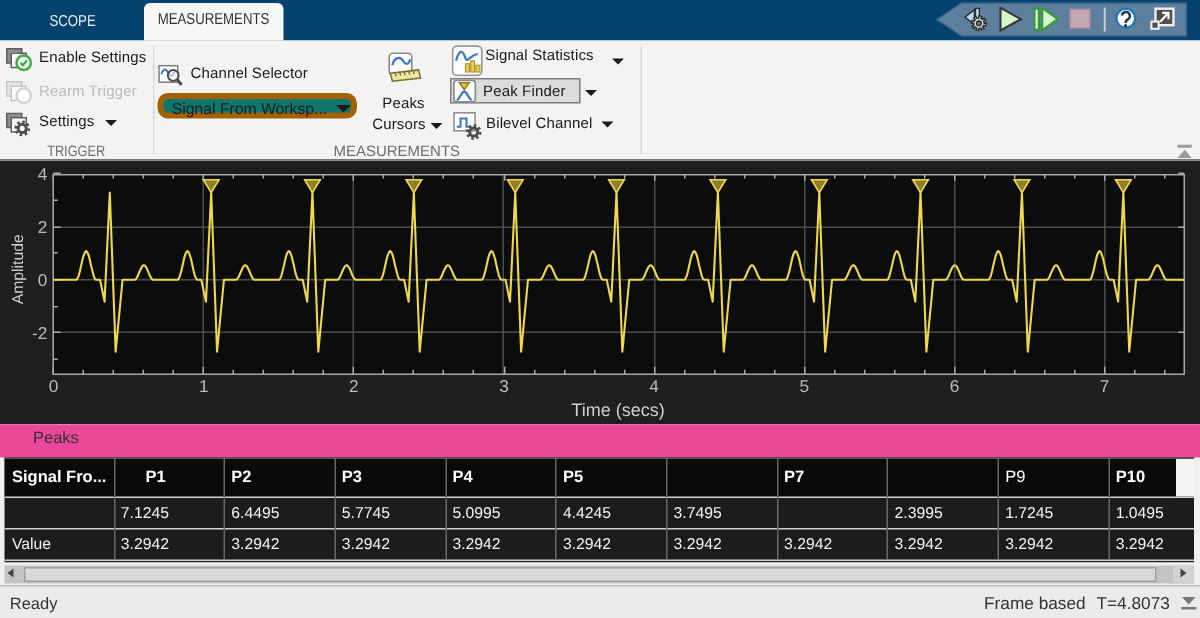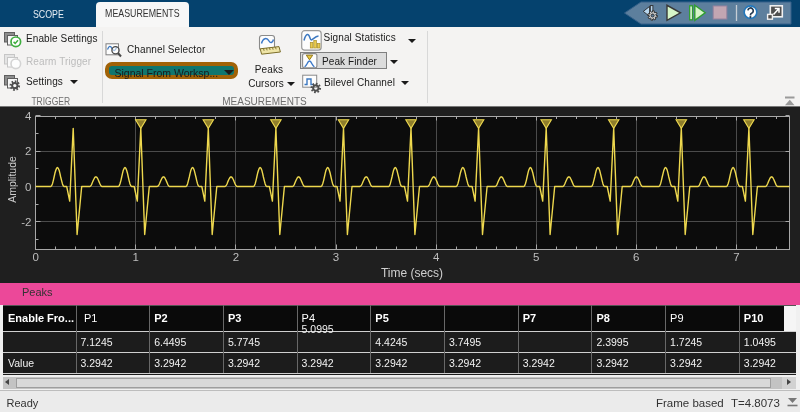--- a/index.html
+++ b/index.html
@@ -250,42 +250,41 @@
 <div style="position:absolute;left:72.5px;top:0;width:1px;height:67.6px;background:#686868"></div>
 <div style="position:absolute;left:146.2px;top:0;width:1px;height:67.6px;background:#686868"></div>
 <div style="position:absolute;left:219.9px;top:0;width:1px;height:67.6px;background:#686868"></div>
 <div style="position:absolute;left:293.6px;top:0;width:1px;height:67.6px;background:#686868"></div>
 <div style="position:absolute;left:367.3px;top:0;width:1px;height:67.6px;background:#686868"></div>
 <div style="position:absolute;left:441.0px;top:0;width:1px;height:67.6px;background:#686868"></div>
 <div style="position:absolute;left:514.7px;top:0;width:1px;height:67.6px;background:#686868"></div>
 <div style="position:absolute;left:588.4px;top:0;width:1px;height:67.6px;background:#686868"></div>
 <div style="position:absolute;left:662.1px;top:0;width:1px;height:67.6px;background:#686868"></div>
 <div style="position:absolute;left:735.8px;top:0;width:1px;height:67.6px;background:#686868"></div>
-<div style="position:absolute;left:5.0px;top:1px;width:65.5px;height:25px;line-height:25px;color:#fff;font-weight:bold;font-size:11px;white-space:nowrap;overflow:hidden">Enable Fro...</div>
+<div style="position:absolute;left:5.0px;top:1px;width:65.5px;height:25px;line-height:25px;color:#fff;font-weight:bold;font-size:11px;white-space:nowrap;overflow:hidden">Signal Fro...</div>
 <div style="position:absolute;left:5.0px;top:47.8px;width:65.5px;height:20.8px;line-height:20.8px;color:#f2f2f2;font-size:10.5px;white-space:nowrap">Value</div>
-<div style="position:absolute;left:81px;top:1px;width:66.7px;height:25px;line-height:25px;color:#fff;font-weight:normal;font-size:11px;white-space:nowrap;overflow:hidden">P1</div>
+<div style="position:absolute;left:94px;top:1px;width:66.7px;height:25px;line-height:25px;color:#fff;font-weight:bold;font-size:11px;white-space:nowrap;overflow:hidden">P1</div>
 <div style="position:absolute;left:77.5px;top:27.0px;width:66.7px;height:20.8px;line-height:20.8px;color:#f2f2f2;font-size:10.5px;white-space:nowrap">7.1245</div>
 <div style="position:absolute;left:77.5px;top:47.8px;width:66.7px;height:20.8px;line-height:20.8px;color:#f2f2f2;font-size:10.5px;white-space:nowrap">3.2942</div>
 <div style="position:absolute;left:151.2px;top:1px;width:66.7px;height:25px;line-height:25px;color:#fff;font-weight:bold;font-size:11px;white-space:nowrap;overflow:hidden">P2</div>
 <div style="position:absolute;left:151.2px;top:27.0px;width:66.7px;height:20.8px;line-height:20.8px;color:#f2f2f2;font-size:10.5px;white-space:nowrap">6.4495</div>
 <div style="position:absolute;left:151.2px;top:47.8px;width:66.7px;height:20.8px;line-height:20.8px;color:#f2f2f2;font-size:10.5px;white-space:nowrap">3.2942</div>
 <div style="position:absolute;left:224.9px;top:1px;width:66.7px;height:25px;line-height:25px;color:#fff;font-weight:bold;font-size:11px;white-space:nowrap;overflow:hidden">P3</div>
 <div style="position:absolute;left:224.9px;top:27.0px;width:66.7px;height:20.8px;line-height:20.8px;color:#f2f2f2;font-size:10.5px;white-space:nowrap">5.7745</div>
 <div style="position:absolute;left:224.9px;top:47.8px;width:66.7px;height:20.8px;line-height:20.8px;color:#f2f2f2;font-size:10.5px;white-space:nowrap">3.2942</div>
-<div style="position:absolute;left:298.6px;top:1px;width:66.7px;height:25px;line-height:25px;color:#fff;font-weight:normal;font-size:11px;white-space:nowrap;overflow:hidden">P4</div>
-<div style="position:absolute;left:298.6px;top:14px;width:66.7px;height:38px;line-height:20.8px;color:#f2f2f2;font-size:10.5px;white-space:nowrap">5.0995</div>
+<div style="position:absolute;left:298.6px;top:1px;width:66.7px;height:25px;line-height:25px;color:#fff;font-weight:bold;font-size:11px;white-space:nowrap;overflow:hidden">P4</div>
+<div style="position:absolute;left:298.6px;top:27.0px;width:66.7px;height:38px;line-height:20.8px;color:#f2f2f2;font-size:10.5px;white-space:nowrap">5.0995</div>
 <div style="position:absolute;left:298.6px;top:47.8px;width:66.7px;height:20.8px;line-height:20.8px;color:#f2f2f2;font-size:10.5px;white-space:nowrap">3.2942</div>
 <div style="position:absolute;left:372.3px;top:1px;width:66.7px;height:25px;line-height:25px;color:#fff;font-weight:bold;font-size:11px;white-space:nowrap;overflow:hidden">P5</div>
 <div style="position:absolute;left:372.3px;top:27.0px;width:66.7px;height:20.8px;line-height:20.8px;color:#f2f2f2;font-size:10.5px;white-space:nowrap">4.4245</div>
 <div style="position:absolute;left:372.3px;top:47.8px;width:66.7px;height:20.8px;line-height:20.8px;color:#f2f2f2;font-size:10.5px;white-space:nowrap">3.2942</div>
 <div style="position:absolute;left:446.0px;top:27.0px;width:66.7px;height:20.8px;line-height:20.8px;color:#f2f2f2;font-size:10.5px;white-space:nowrap">3.7495</div>
 <div style="position:absolute;left:446.0px;top:47.8px;width:66.7px;height:20.8px;line-height:20.8px;color:#f2f2f2;font-size:10.5px;white-space:nowrap">3.2942</div>
 <div style="position:absolute;left:519.7px;top:1px;width:66.7px;height:25px;line-height:25px;color:#fff;font-weight:bold;font-size:11px;white-space:nowrap;overflow:hidden">P7</div>
 <div style="position:absolute;left:519.7px;top:47.8px;width:66.7px;height:20.8px;line-height:20.8px;color:#f2f2f2;font-size:10.5px;white-space:nowrap">3.2942</div>
-<div style="position:absolute;left:593.4px;top:1px;width:66.7px;height:25px;line-height:25px;color:#fff;font-weight:bold;font-size:11px;white-space:nowrap;overflow:hidden">P8</div>
 <div style="position:absolute;left:593.4px;top:27.0px;width:66.7px;height:20.8px;line-height:20.8px;color:#f2f2f2;font-size:10.5px;white-space:nowrap">2.3995</div>
 <div style="position:absolute;left:593.4px;top:47.8px;width:66.7px;height:20.8px;line-height:20.8px;color:#f2f2f2;font-size:10.5px;white-space:nowrap">3.2942</div>
 <div style="position:absolute;left:667.1px;top:1px;width:66.7px;height:33px;line-height:25px;color:#fff;font-weight:normal;font-size:11px;white-space:nowrap;overflow:hidden">P9</div>
 <div style="position:absolute;left:667.1px;top:27.0px;width:66.7px;height:20.8px;line-height:20.8px;color:#f2f2f2;font-size:10.5px;white-space:nowrap">1.7245</div>
 <div style="position:absolute;left:667.1px;top:47.8px;width:66.7px;height:20.8px;line-height:20.8px;color:#f2f2f2;font-size:10.5px;white-space:nowrap">3.2942</div>
 <div style="position:absolute;left:740.8px;top:1px;width:66.7px;height:25px;line-height:25px;color:#fff;font-weight:bold;font-size:11px;white-space:nowrap;overflow:hidden">P10</div>
 <div style="position:absolute;left:740.8px;top:27.0px;width:66.7px;height:20.8px;line-height:20.8px;color:#f2f2f2;font-size:10.5px;white-space:nowrap">1.0495</div>
 <div style="position:absolute;left:740.8px;top:47.8px;width:66.7px;height:20.8px;line-height:20.8px;color:#f2f2f2;font-size:10.5px;white-space:nowrap">3.2942</div>
 </div>
 

